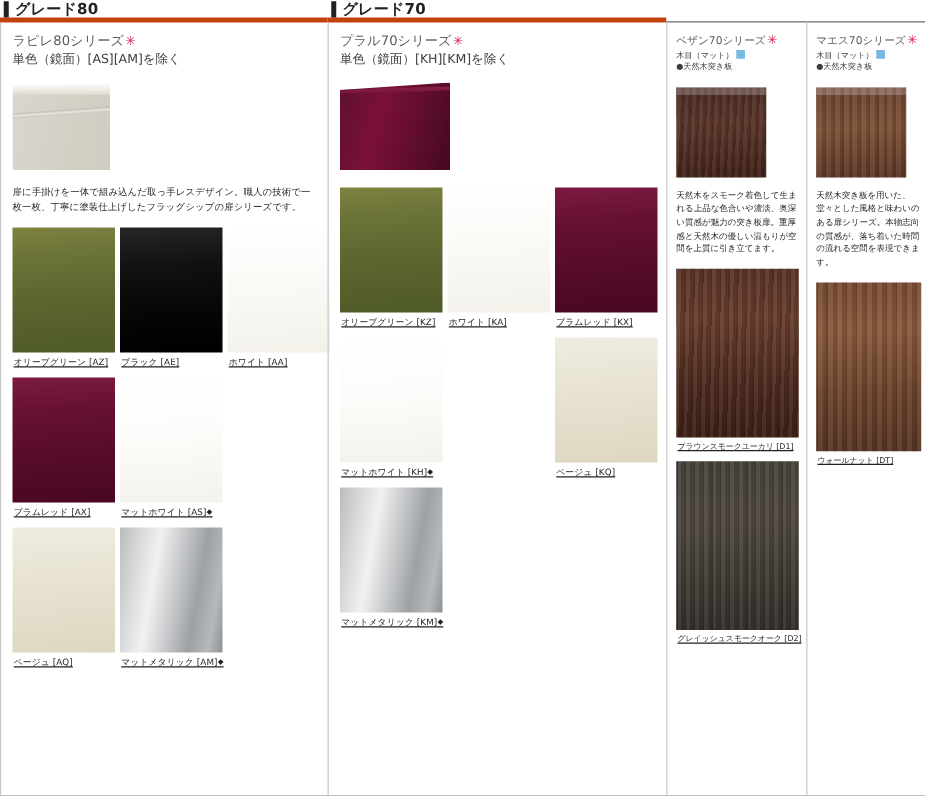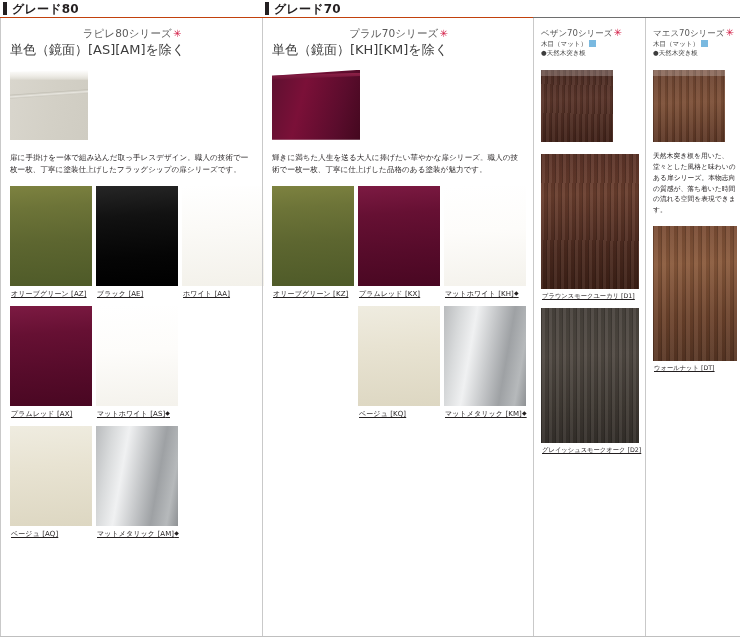--- a/index.html
+++ b/index.html
@@ -38,21 +38,21 @@
     width: 1px;
     background: #c9c9c9;
   }
   .vline-l { left: 0; }
 
   
   .grade-head {
     height: 18px;
     display: flex;
     align-items: center;
-    border-bottom: 1px solid #c2410c;
+    border-bottom: 4px solid #c2410c;
     padding-left: 3px;
     margin-bottom: 9px;
   }
   .grade-bar {
     width: 4px; height: 13px;
     background: #231f20;
     margin-right: 5px;
   }
   .grade-title {
     font-size: 12px;
@@ -69,36 +69,35 @@
   
   .inner { padding-left: 10px; padding-right: 8px; }
   .inner-narrow { padding-left: 8px; padding-right: 6px; }
 
   .series-name {
     font-size: 10.5px;
     color: #5a5a5a;
     letter-spacing: 0.1px;
     white-space: nowrap;
     line-height: 1.15;
-    text-align: center;
   }
   .series-name-sm {
     font-size: 8.5px;
     color: #5a5a5a;
     white-space: nowrap;
     line-height: 1.2;
   }
   .star {
     color: #d4224a;
     font-size: 10px;
     font-weight: bold;
     margin-left: 1px;
   }
   .series-note {
-    font-size: 13px;
+    font-size: 10px;
     color: #3d3d3d;
     margin-top: 2px;
     line-height: 1.25;
     white-space: nowrap;
   }
   .series-note-tiny {
     font-size: 6.5px;
     color: #3d3d3d;
     margin-top: 1px;
     line-height: 1.3;
@@ -347,26 +346,29 @@
       </div>
       <div class="series-note">単色（鏡面）[KH][KM]を除く</div>
 
       <div class="hero-wrap">
         <div class="hero-70">
           <div class="face"></div>
           <div class="edge"></div>
         </div>
       </div>
 
-      <div class="desc">輝きに満ちた人生を送る大人に捧げたい華やかな扉シリーズ。職人の技術で一枚一枚、丁寧に仕上げした品格のある塗装が魅力です。</div>
 
       <div class="swatch-grid grid-3">
         <div class="swatch-cell">
           <span class="chip f-olive-gloss"></span>
           <div class="chip-label"><span>オリーブグリーン [KZ]</span></div>
+        </div>
+        <div class="swatch-cell">
+          <span class="chip f-white-gloss"></span>
+          <div class="chip-label"><span>ホワイト [KA]</span></div>
         </div>
 
         <div class="swatch-cell">
           <span class="chip f-plum-gloss"></span>
           <div class="chip-label"><span>プラムレッド [KX]</span></div>
         </div>
         <div class="swatch-cell">
           <span class="chip f-matt-white"></span>
           <div class="chip-label"><span>マットホワイト [KH]</span><span class="diamond">◆</span></div>
         </div>
@@ -397,20 +399,21 @@
         <span>木目（マット）</span><span class="sq-blue"></span>
       </div>
       <div class="series-note-tiny">●天然木突き板</div>
 
       <div class="hero-wrap">
         <div class="hero-wood hero-wood-d1">
           <div class="topband"></div>
         </div>
       </div>
 
+      <div class="desc-narrow">天然木をスモーク着色して生まれる上品な色合いや濃淡、奥深い質感が魅力の突き板扉。重厚感と天然木の優しい温もりが空間を上質に引き立てます。</div>
 
       <div class="swatch-grid grid-1-112">
         <div class="swatch-cell">
           <span class="chip chip-wood f-wood-d1"></span>
           <div class="chip-label-sm"><span>ブラウンスモークユーカリ [D1]</span></div>
         </div>
         <div class="swatch-cell">
           <span class="chip chip-wood f-wood-d2"></span>
           <div class="chip-label-sm"><span>グレイッシュスモークオーク [D2]</span></div>
         </div>

